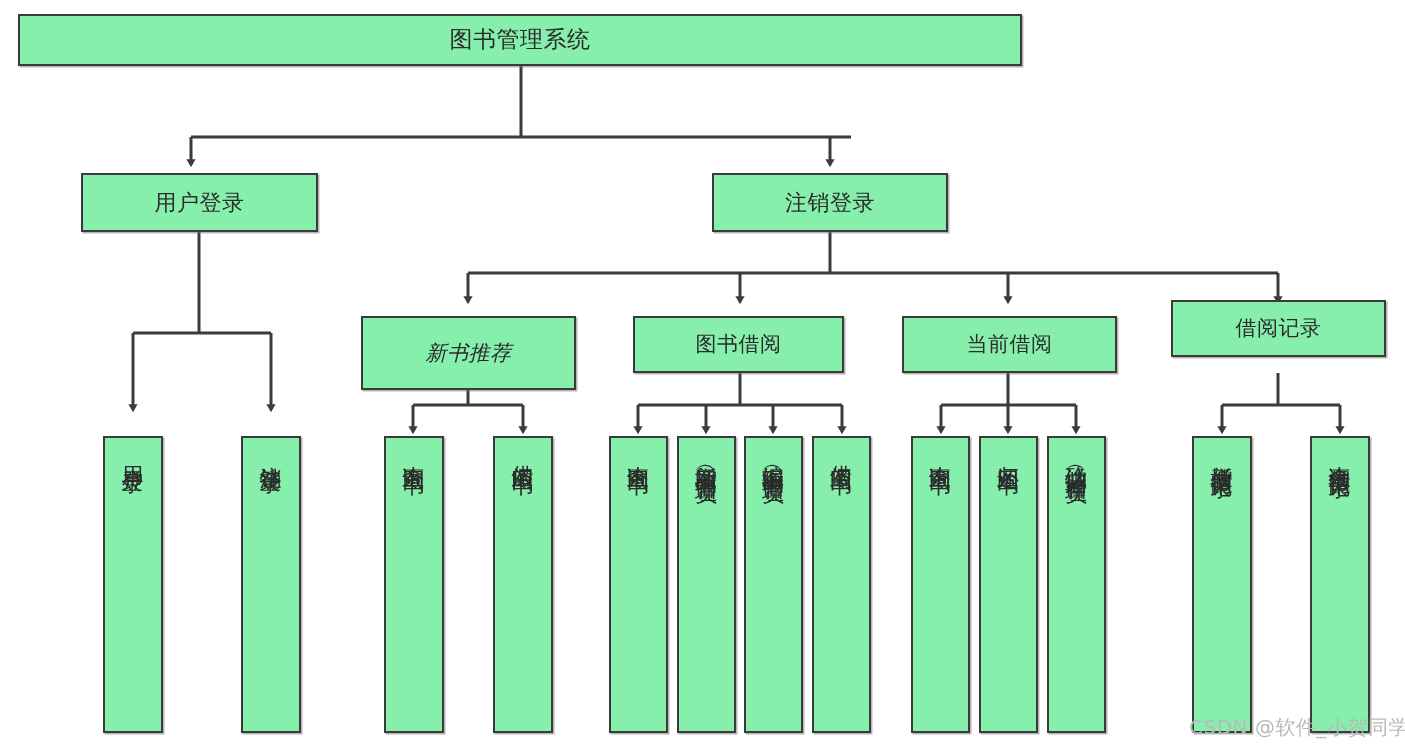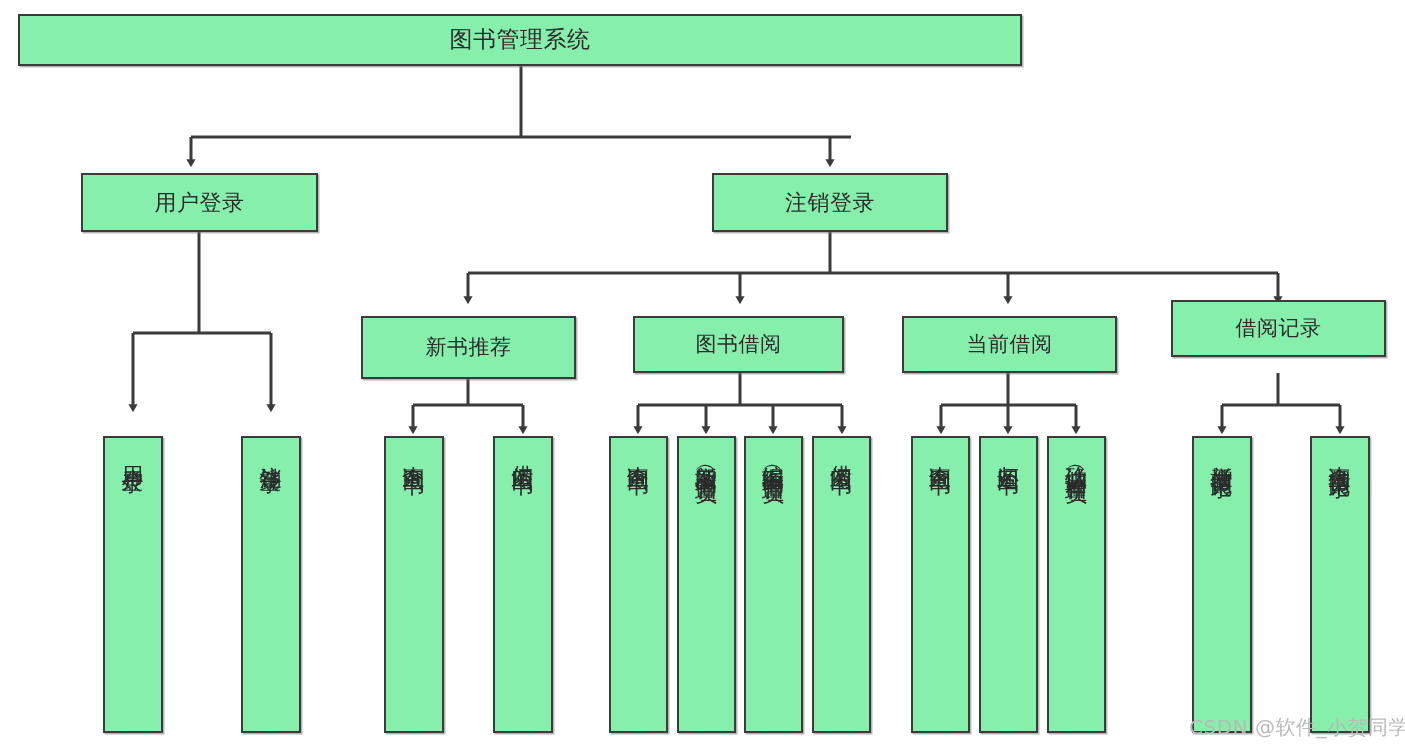--- a/index.html
+++ b/index.html
@@ -129,21 +129,21 @@
     <span class="node-label">图书管理系统</span>
   </div>
 
   <div class="node lvl2" style="left:81px; top:173px; width:237px; height:59px;">
     <span class="node-label">用户登录</span>
   </div>
   <div class="node lvl2" style="left:712px; top:173px; width:236px; height:59px;">
     <span class="node-label">注销登录</span>
   </div>
 
-  <div class="node lvl3" style="left:361px; top:316px; width:215px; height:63px;">
+  <div class="node lvl3" style="left:361px; top:316px; width:215px; height:74px;font-style:italic;">
     <span class="node-label">新书推荐</span>
   </div>
   <div class="node lvl3" style="left:633px; top:316px; width:211px; height:57px;">
     <span class="node-label">图书借阅</span>
   </div>
   <div class="node lvl3" style="left:902px; top:316px; width:215px; height:57px;text-align:right;">
     <span class="node-label">当前借阅</span>
   </div>
   <div class="node lvl3" style="left:1171px; top:300px; width:215px; height:57px;">
     <span class="node-label">借阅记录</span>

